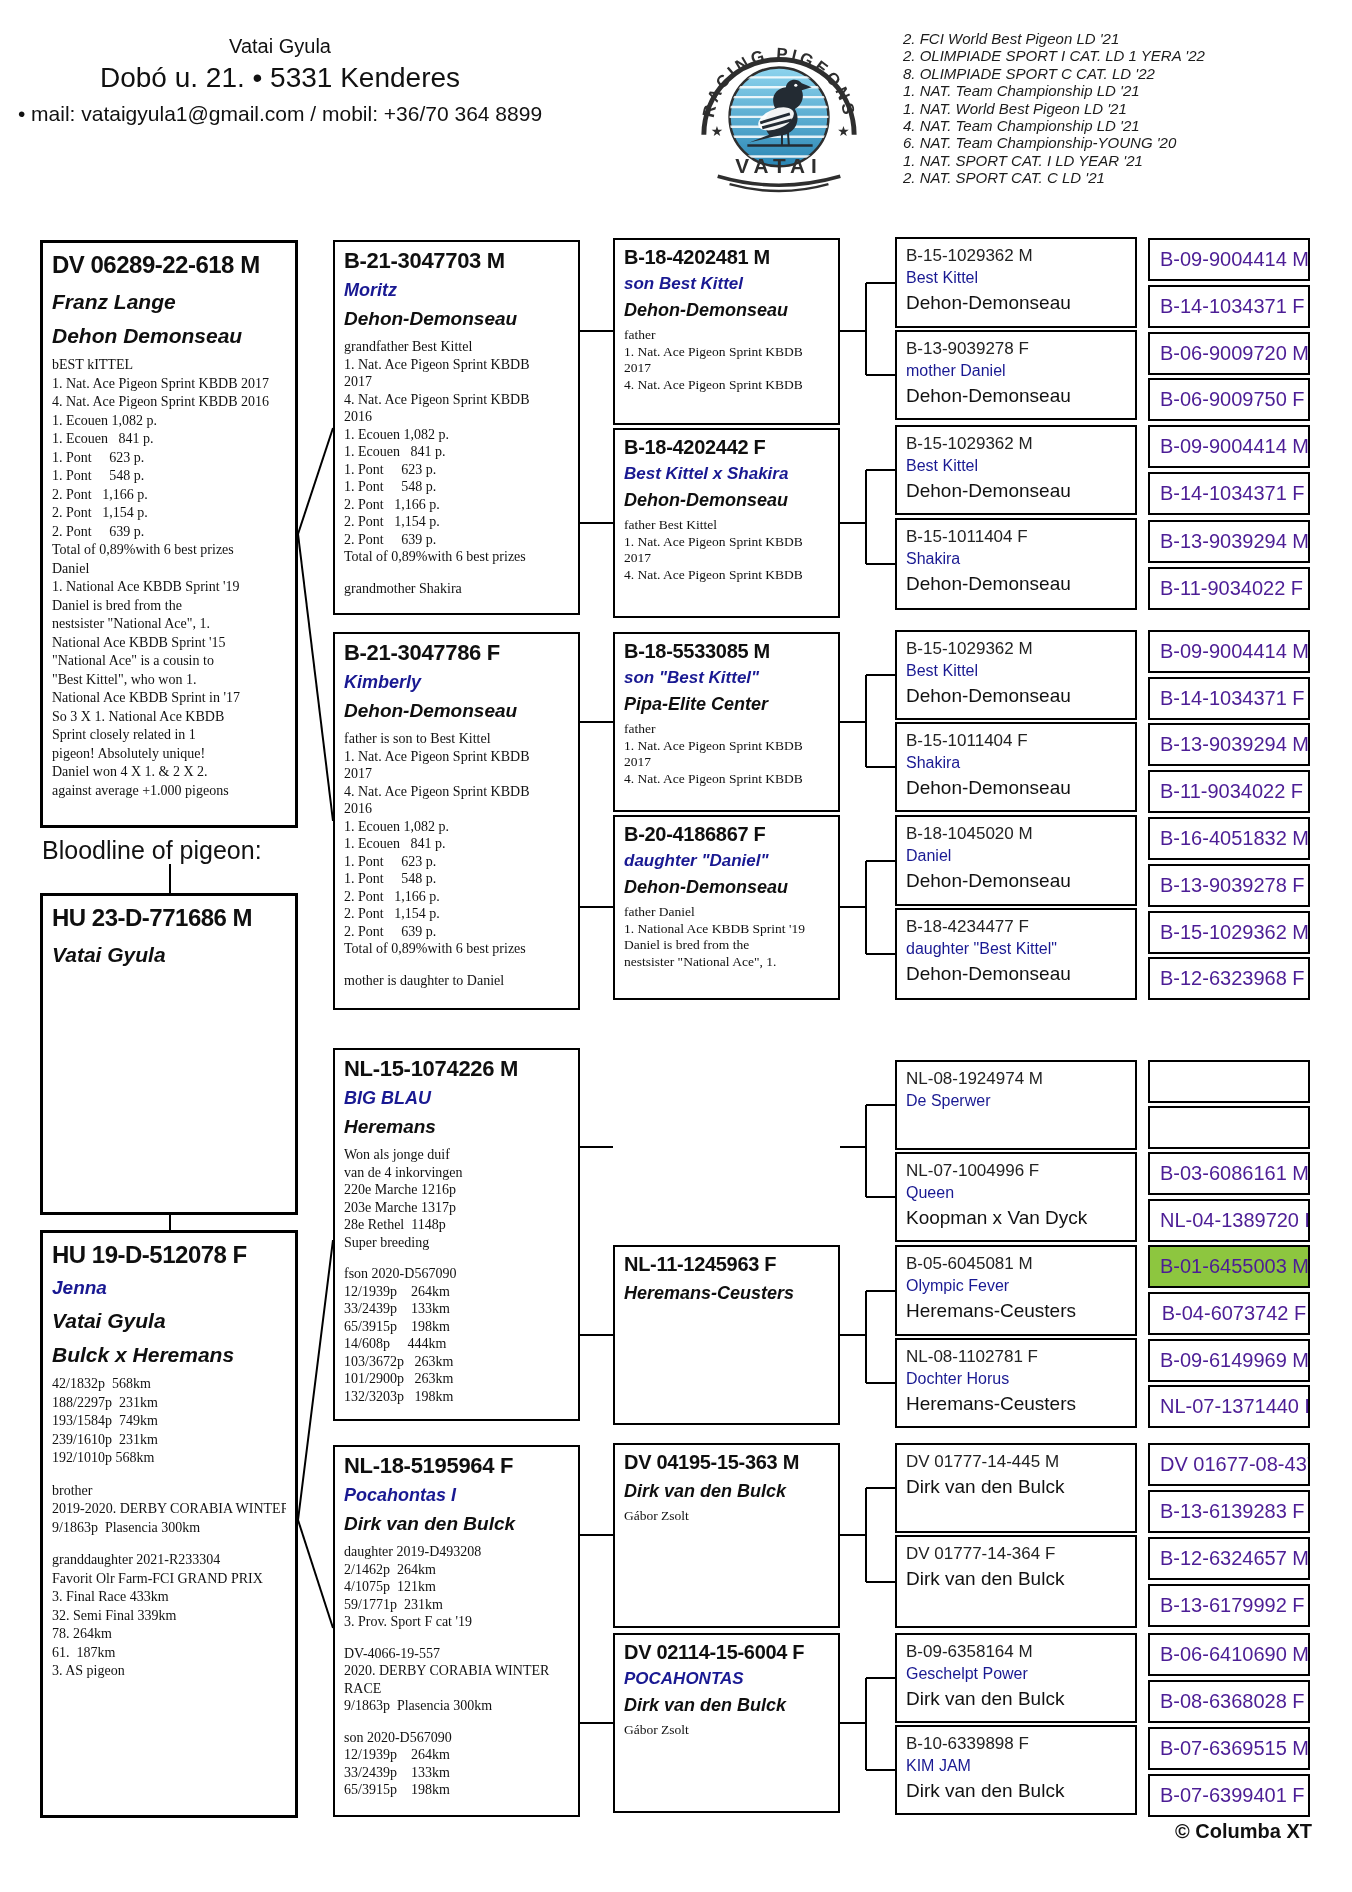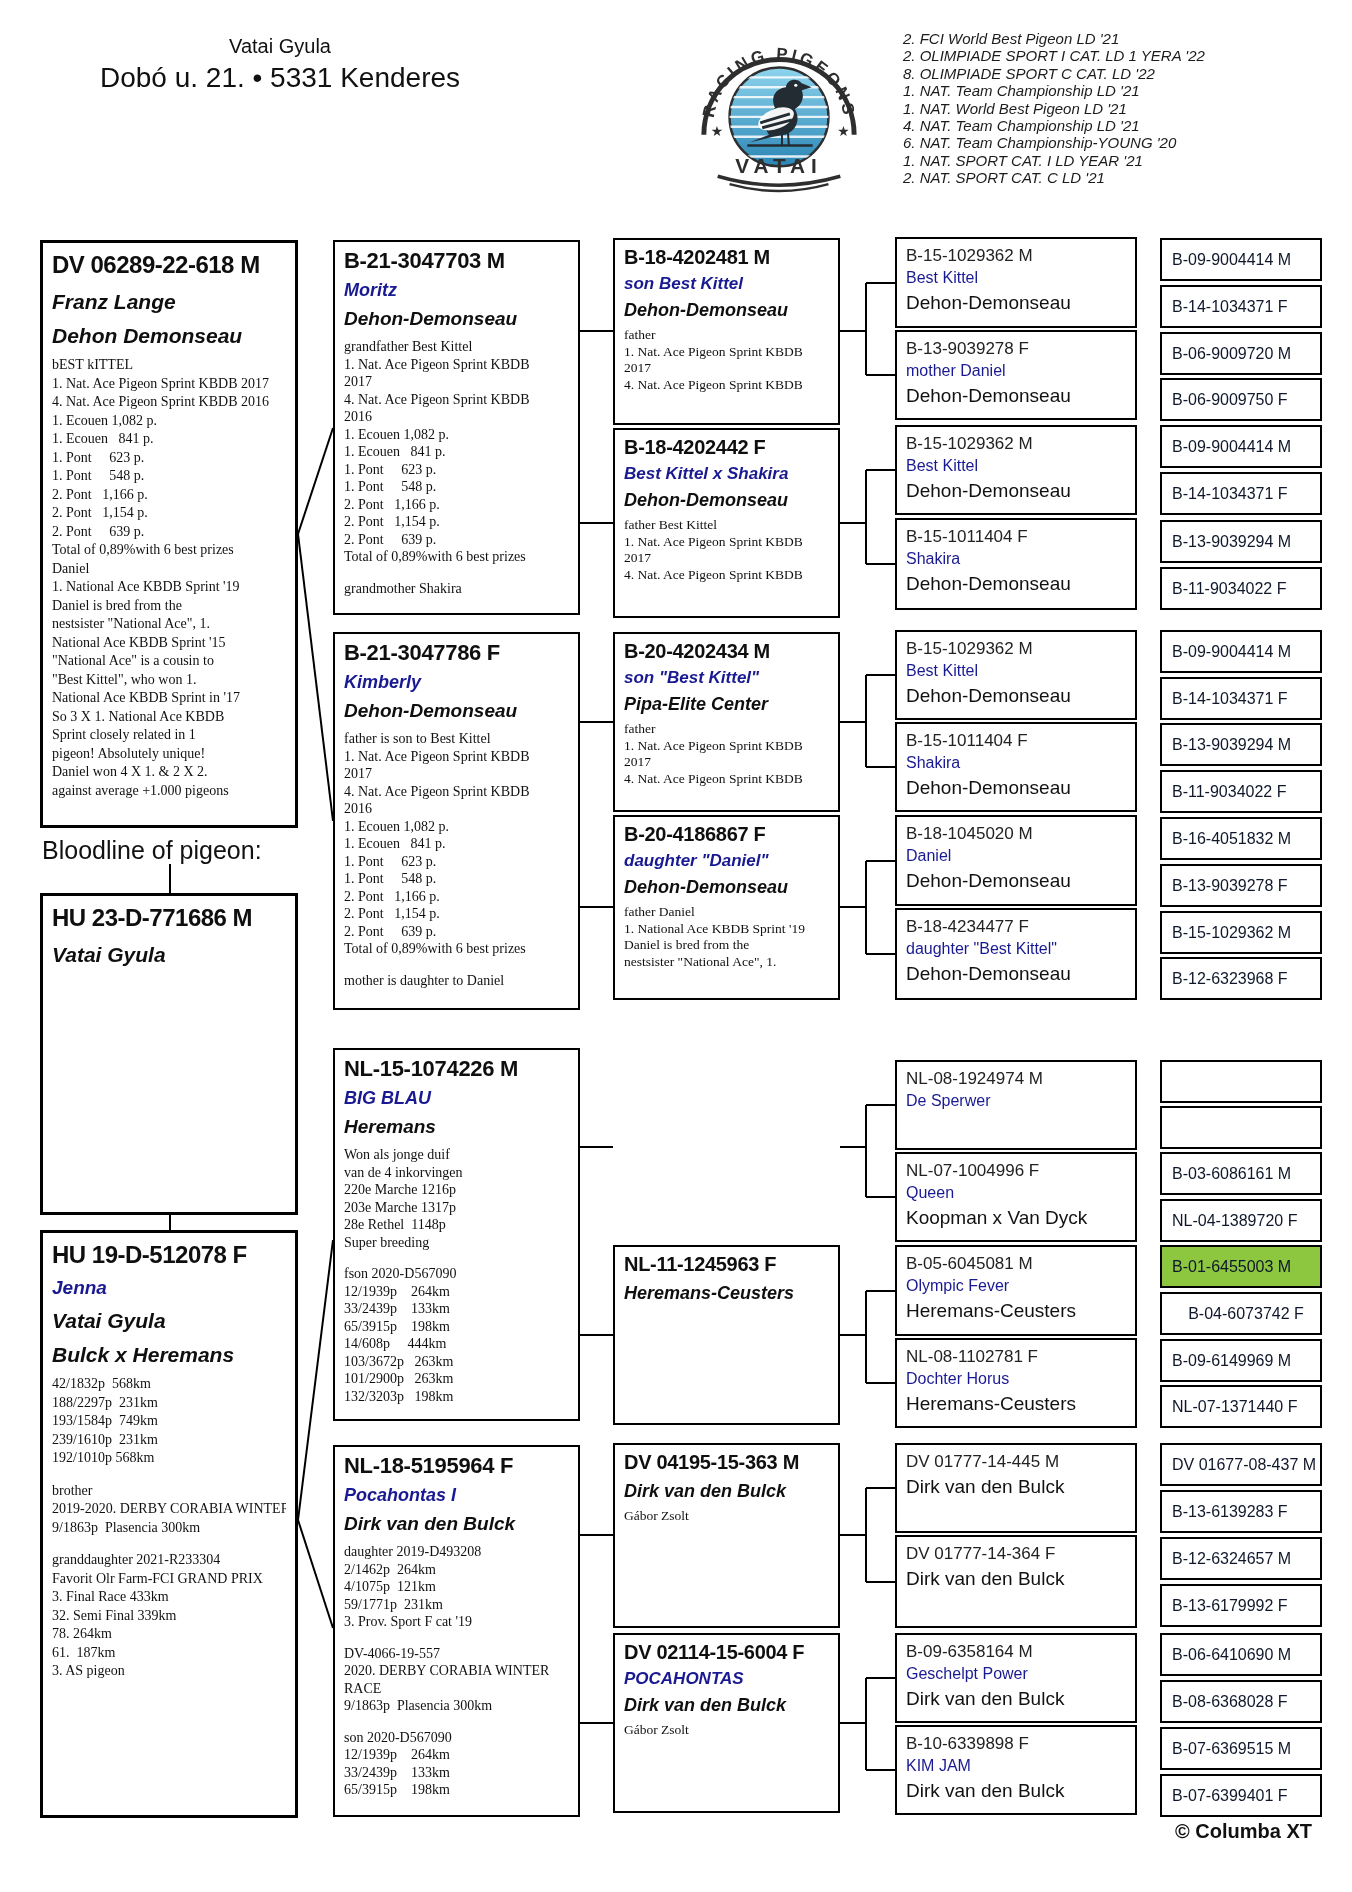--- a/index.html
+++ b/index.html
@@ -23,21 +23,21 @@
   .gen3 .breeder{font-size:18px;margin-top:6px;}
   .pbody{font-family:"Liberation Serif",serif;margin-top:8px;}
   .gen1 .pbody{font-size:14px;line-height:18.5px;}
   .gen2 .pbody{font-size:14px;line-height:17.5px;}
   .gen3 .pbody{font-size:13.5px;line-height:16.5px;margin-top:6px;}
   .bl{min-height:1em;white-space:pre;overflow:hidden;}
   .gen4{padding:5px 9px;}
   .gen4 .ring{font-weight:normal;font-size:17px;line-height:23px;color:#222;letter-spacing:0;}
   .gen4 .pname{font-weight:normal;font-style:normal;font-size:16px;line-height:22px;margin-top:0;color:#191992;}
   .gen4 .breeder{font-weight:normal;font-style:normal;font-size:19px;line-height:25px;margin-top:1px;color:#111;}
-  .gen5{display:flex;align-items:center;padding:0 0 0 10px;font-size:16px;color:#0f172a;white-space:nowrap;margin-left:12px;}
+  .gen5{display:flex;align-items:center;padding:0 0 0 10px;font-size:20px;color:#4c1d95;white-space:nowrap;}
   .gen5.hl{background:#8dc63f;}
   .hblock{position:absolute;left:0;top:34px;width:560px;text-align:center;z-index:2;}
   .owner{font-size:20px;line-height:24px;}
   .addr{font-size:28px;line-height:36px;margin-top:2px;}
   .contact{font-size:21px;line-height:28px;margin-top:4px;}
   .ach{position:absolute;left:903px;top:30px;width:445px;z-index:2;
        font-style:italic;font-size:15px;line-height:17.4px;color:#1c1c1c;}
   .bloodline{position:absolute;left:42px;top:836px;width:280px;font-size:25px;z-index:2;}
   .copyright{position:absolute;left:1000px;top:1820px;width:312px;text-align:right;
              font-size:20px;font-weight:bold;z-index:2;}
@@ -93,20 +93,21 @@
       <line x1="866" y1="1582" x2="895" y2="1582" stroke="#000" stroke-width="2"></line>
       <line x1="840" y1="1723" x2="866" y2="1723" stroke="#000" stroke-width="2"></line>
       <line x1="866" y1="1678" x2="866" y2="1770" stroke="#000" stroke-width="2"></line>
       <line x1="866" y1="1678" x2="895" y2="1678" stroke="#000" stroke-width="2"></line>
       <line x1="866" y1="1770" x2="895" y2="1770" stroke="#000" stroke-width="2"></line>
     </svg>
 
   <div class="hblock">
     <div class="owner">Vatai Gyula</div>
     <div class="addr">Dobó u. 21. • 5331 Kenderes</div>
+    <div class="contact">• mail: vataigyula1@gmail.com /  mobil:  +36/70 364 8899</div>
   </div>
 
   <svg class="logo" viewBox="0 0 180 180">
     <defs>
       <linearGradient id="sky" x1="0" y1="0" x2="0" y2="1">
         <stop offset="0" stop-color="#8ed4ee"></stop>
           <stop offset="1" stop-color="#2a86b4"></stop>
       </linearGradient>
       <clipPath id="ccl">
           <circle cx="90" cy="98" r="50"></circle>
@@ -324,21 +325,21 @@
       <div class="pname">Best Kittel x Shakira</div>
       <div class="breeder">Dehon-Demonseau</div>
       <div class="pbody">
         <div class="bl">father Best Kittel</div>
         <div class="bl">1. Nat. Ace Pigeon Sprint KBDB</div>
         <div class="bl">2017</div>
         <div class="bl">4. Nat. Ace Pigeon Sprint KBDB</div>
       </div>
     </div>
     <div class="box gen3" style="left: 613px; top: 632px; width: 227px; height: 180px;">
-      <div class="ring">B-20-4202434 M</div>
+      <div class="ring">B-18-5533085 M</div>
       <div class="pname">son "Best Kittel"</div>
       <div class="breeder">Pipa-Elite Center</div>
       <div class="pbody">
         <div class="bl">father</div>
         <div class="bl">1. Nat. Ace Pigeon Sprint KBDB</div>
         <div class="bl">2017</div>
         <div class="bl">4. Nat. Ace Pigeon Sprint KBDB</div>
       </div>
     </div>
     <div class="box gen3" style="left: 613px; top: 815px; width: 227px; height: 185px;">

